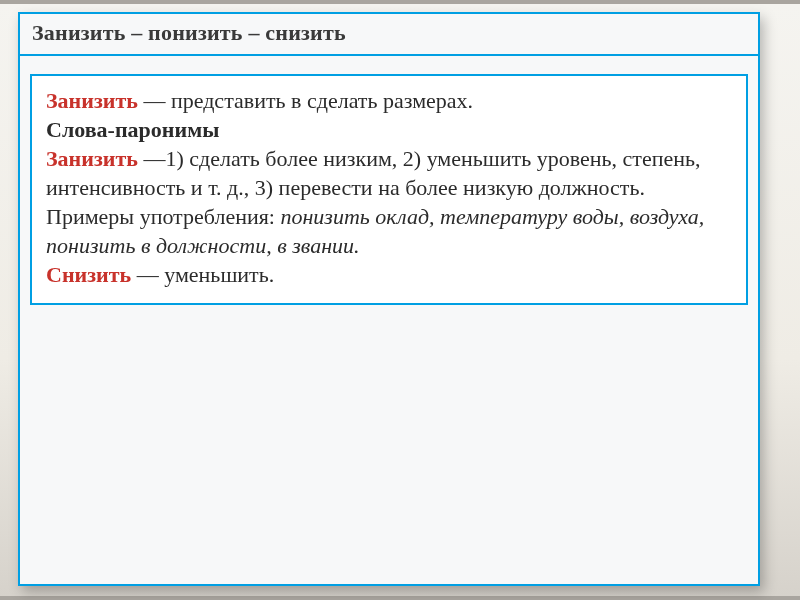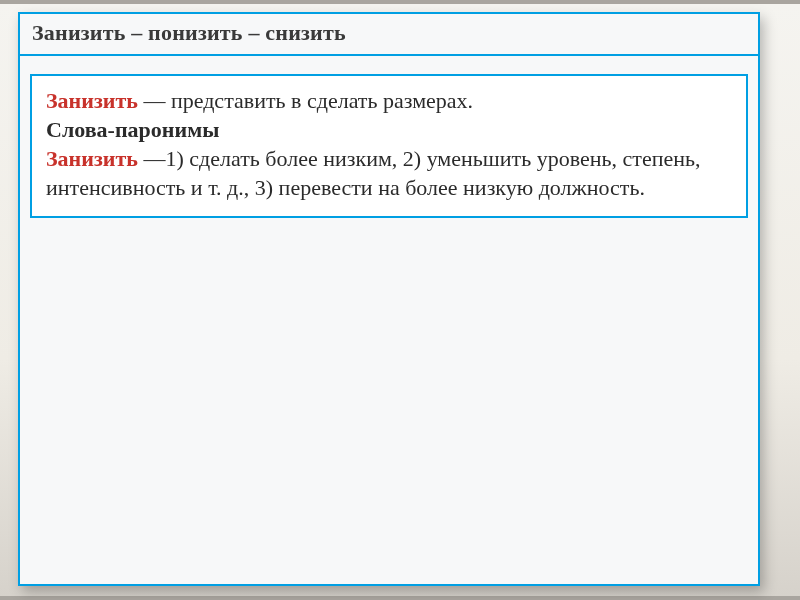--- a/index.html
+++ b/index.html
@@ -84,19 +84,27 @@
           <span class="term">Занизить</span> 
           <span>— представить в сделать размерах.</span>
         </div>
 
         <div class="bold">Слова-паронимы</div>
 
         <div>
           <span class="term">Занизить</span> 
           <span>—1) сделать более низким, 2) уменьшить уровень, степень, интенсивность и т. д., 3) перевести на более низкую должность.</span>
         </div>
+        <div>
+          <span>Примеры употребления:</span> 
+          <span class="ex">понизить оклад, температуру воды, воздуха, понизить в должности, в звании.</span>
+        </div>
 
+        <div>
+          <span class="term">Снизить</span> 
+          <span>— уменьшить.</span>
+        </div>
 
       </div>
     </div>
 
   </div>
 </div>
 
 </body></html>

